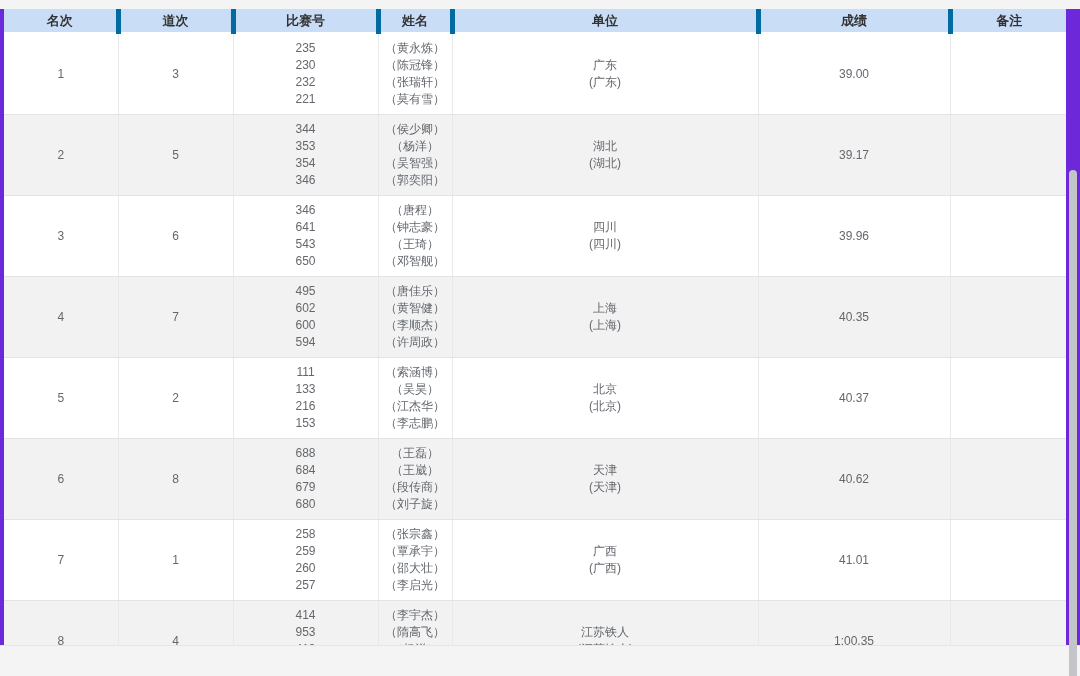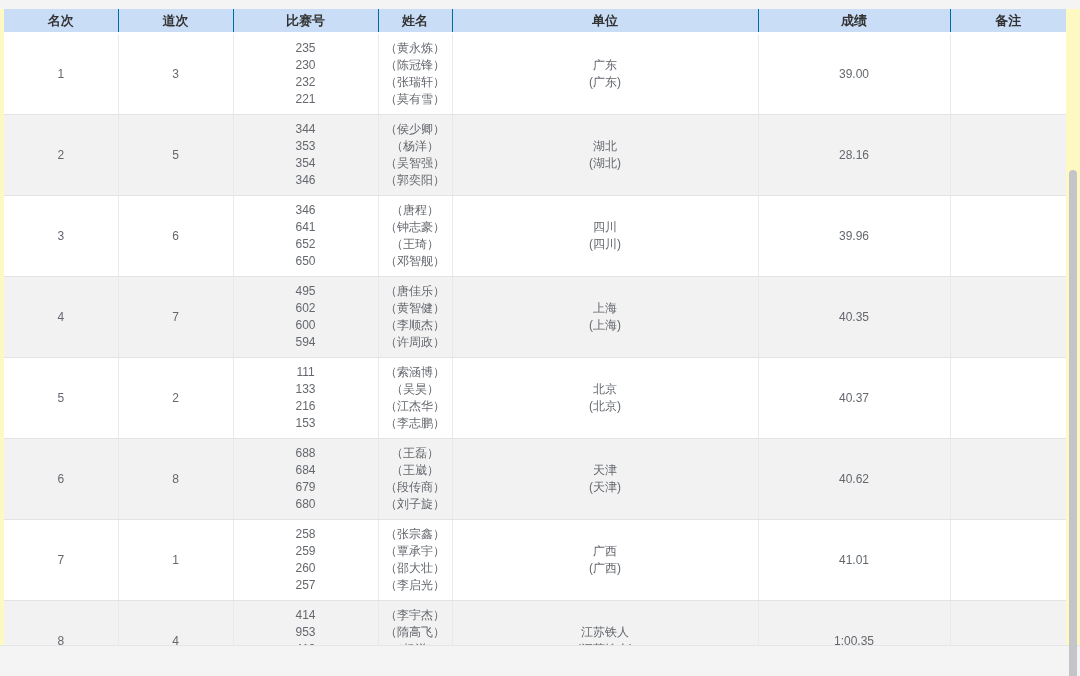--- a/index.html
+++ b/index.html
@@ -9,35 +9,35 @@
     --row-bg:#ffffff;
     --row-alt-bg:#f2f2f2;
     --v-border:#e9e9e9;
     --h-border:#e3e3e3;
     --strip-bg:#f4f4f4;
     --thumb:#c3c5c9;
   }
   *{margin:0;padding:0;box-sizing:border-box;}
   html,body{width:1080px;height:676px;overflow:hidden;background:#ffffff;
     font-family:"Liberation Sans","DejaVu Sans",sans-serif;}
-  .page{position:relative;width:1080px;height:676px;overflow:hidden;background:#fef9c3;}
+  .page{position:relative;width:1080px;height:676px;overflow:hidden;background:#6d28d9;}
   .top-strip{position:absolute;left:0;top:0;width:1080px;height:9px;background:var(--strip-bg);}
   .bottom-strip{position:absolute;left:0;top:645px;width:1080px;height:31px;background:var(--strip-bg);border-top:1px solid #e6e6e6;}
   table.results{position:absolute;left:4px;top:9px;width:1062px;border-collapse:collapse;table-layout:fixed;}
   col.c-rank{width:114px;}
   col.c-lane{width:115px;}
   col.c-bib{width:145px;}
   col.c-name{width:74px;}
   col.c-unit{width:306px;}
   col.c-result{width:192px;}
   col.c-remark{width:116px;}
   thead th{
     background:var(--header-bg);color:var(--header-text);
     font-size:13px;font-weight:700;height:24px;text-align:center;vertical-align:middle;
-    border-left:1px solid #0369a1;border-bottom:2px solid #ffffff;
+    border-left:5px solid #0369a1;border-bottom:2px solid #ffffff;
   }
   thead th:first-child{border-left:none;}
   tbody td{
     color:var(--body-text);font-size:12px;text-align:center;vertical-align:middle;
     border-left:1px solid var(--v-border);border-bottom:1px solid var(--h-border);
     padding:6px 2px;line-height:17px;
   }
   tbody td:first-child{border-left:none;}
   tbody tr{height:76px;}
   tbody tr.plain td{background:var(--row-bg);}
@@ -108,30 +108,30 @@
     <td>
             <div>（侯少卿）</div>
             <div>（杨洋）</div>
             <div>（吴智强）</div>
             <div>（郭奕阳）</div>
           </td>
     <td>
       <div>湖北</div>
       <div>(湖北)</div>
     </td>
-    <td>28.16</td>
+    <td>39.17</td>
     <td></td>
   </tr>
         <tr class="plain">
     <td>3</td>
     <td>6</td>
     <td>
             <div>346</div>
             <div>641</div>
-            <div>652</div>
+            <div>543</div>
             <div>650</div>
           </td>
     <td>
             <div>（唐程）</div>
             <div>（钟志豪）</div>
             <div>（王琦）</div>
             <div>（邓智舰）</div>
           </td>
     <td>
       <div>四川</div>

